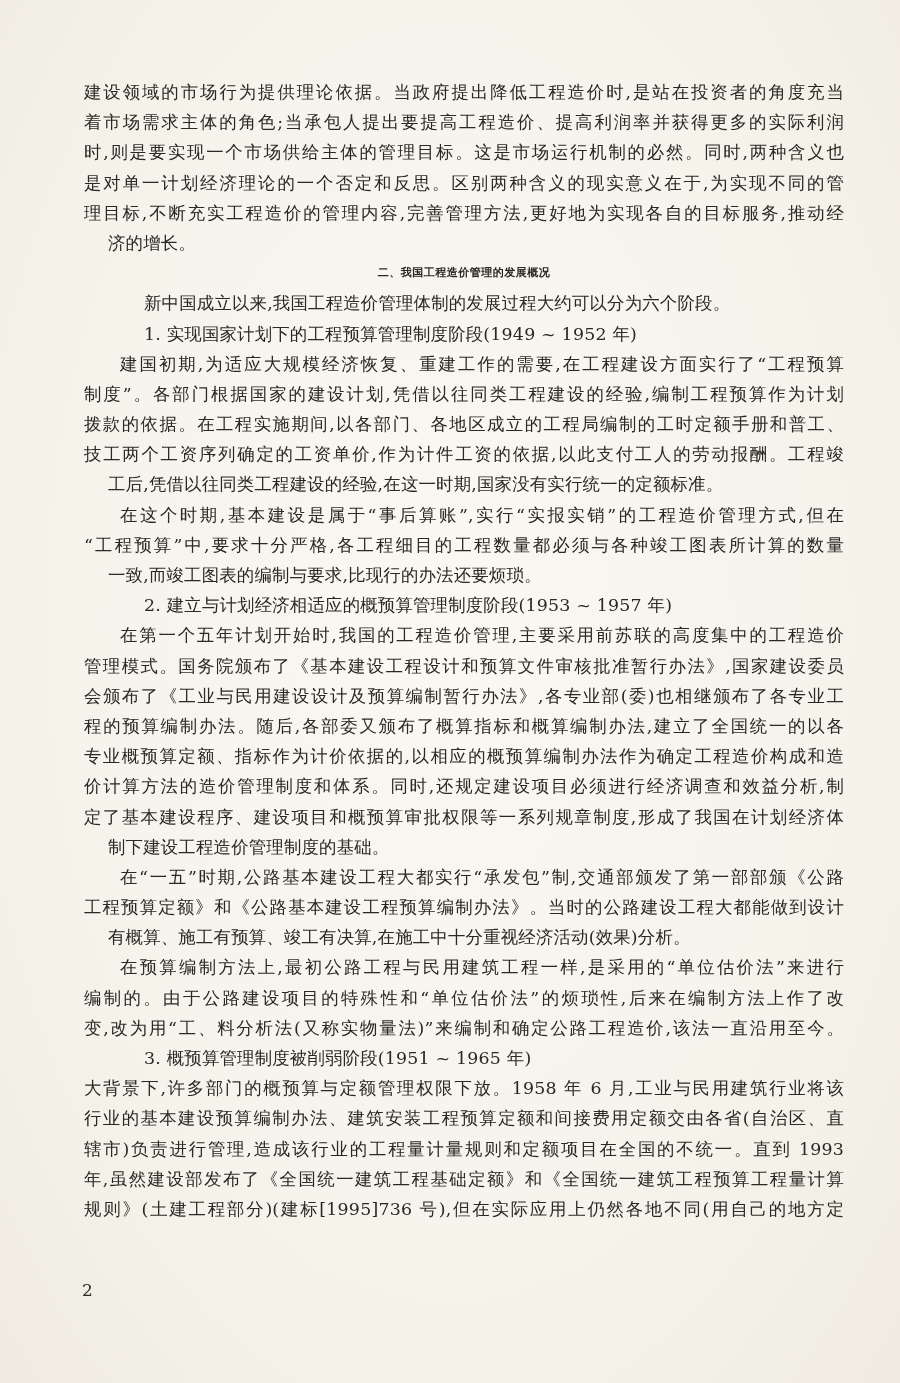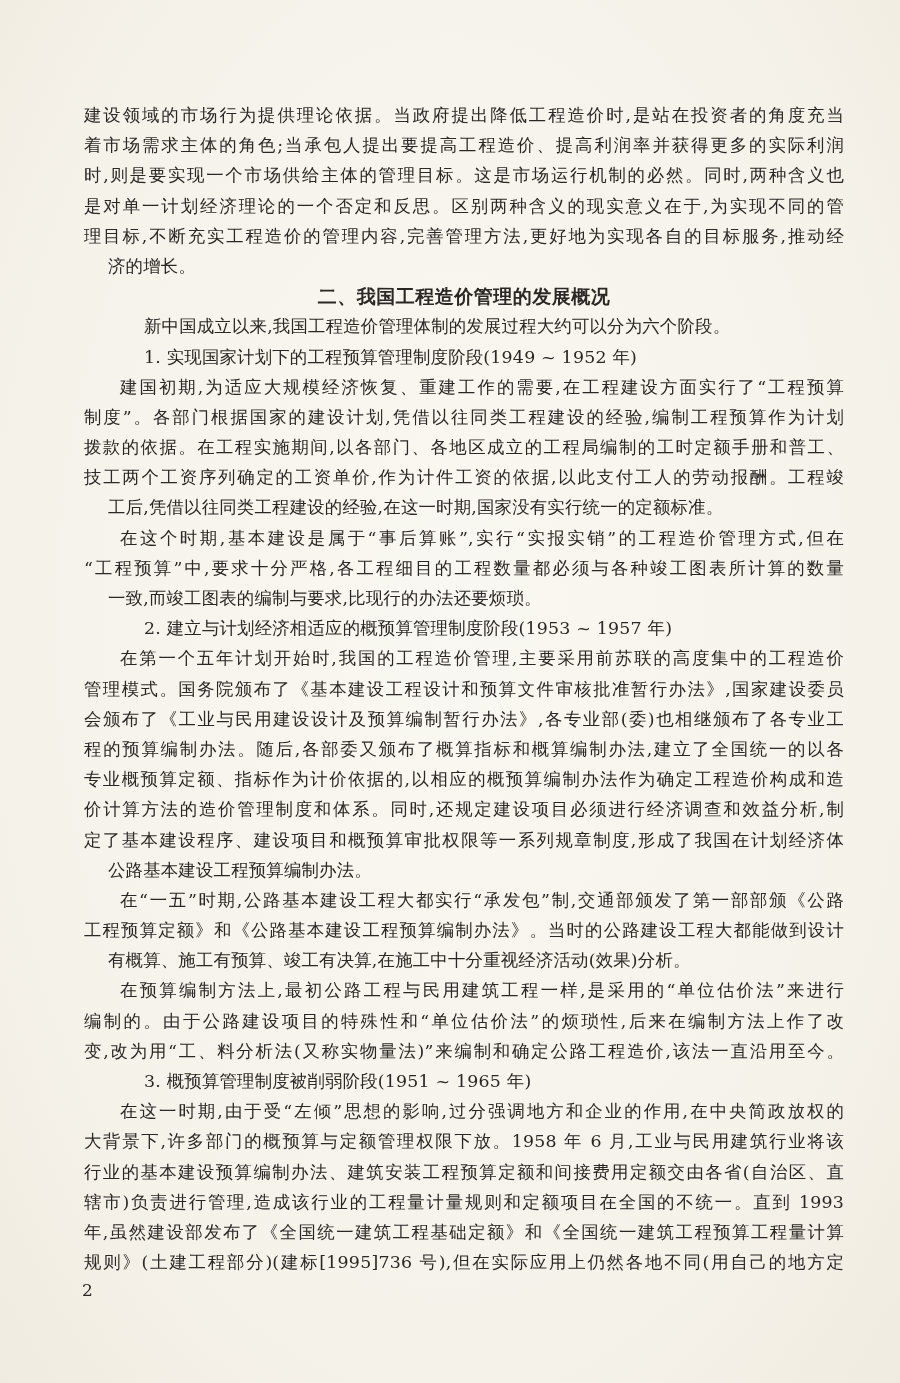--- a/index.html
+++ b/index.html
@@ -8,35 +8,35 @@
       background: #f7f4ec;
       font-family: "DejaVu Serif", "Liberation Serif", serif;
       color: #2b2724;
       position: relative;
     }
     .page {
       position: absolute; left: 0; top: 0; width: 900px; height: 1383px;
       background: radial-gradient(ellipse at 50% 45%, #faf8f2 0%, #f5f2ea 70%, #efebe0 100%);
     }
     .text-block {
-      position: absolute; left: 84px; top: 100px; width: 760px;
+      position: absolute; left: 84px; top: 77px; width: 760px;
       font-size: 17.4px; line-height: 30.2px;
       letter-spacing: 0.2px;
     }
     .line {
       display: block; white-space: nowrap; overflow: hidden;
       text-align: justify; text-align-last: justify;
       height: 30.2px;
     }
     .line.last { text-align-last: left; margin-left: 24px; }
     .line.indent { padding-left: 36px; }
     .heading {
       display: block; text-align: center; text-align-last: center;
       font-family: "DejaVu Sans", "Liberation Sans", sans-serif;
-      font-weight: bold; font-size: 19px; height: 30.2px;
+      font-weight: bold; font-size: 11px; height: 30.2px;
       letter-spacing: 0.5px;
     }
     .page-number {
       position: absolute; left: 82px; top: 1280px;
       font-size: 17px; color: #2b2724;
     }
   </style>
 </head>
 <body>
 
@@ -60,29 +60,28 @@
       <span class="line">“工程预算”中,要求十分严格,各工程细目的工程数量都必须与各种竣工图表所计算的数量</span>
       <span class="line last">一致,而竣工图表的编制与要求,比现行的办法还要烦琐。</span>
       <span class="line indent last">2. 建立与计划经济相适应的概预算管理制度阶段(1953 ~ 1957 年)</span>
       <span class="line indent">在第一个五年计划开始时,我国的工程造价管理,主要采用前苏联的高度集中的工程造价</span>
       <span class="line">管理模式。国务院颁布了《基本建设工程设计和预算文件审核批准暂行办法》,国家建设委员</span>
       <span class="line">会颁布了《工业与民用建设设计及预算编制暂行办法》,各专业部(委)也相继颁布了各专业工</span>
       <span class="line">程的预算编制办法。随后,各部委又颁布了概算指标和概算编制办法,建立了全国统一的以各</span>
       <span class="line">专业概预算定额、指标作为计价依据的,以相应的概预算编制办法作为确定工程造价构成和造</span>
       <span class="line">价计算方法的造价管理制度和体系。同时,还规定建设项目必须进行经济调查和效益分析,制</span>
       <span class="line">定了基本建设程序、建设项目和概预算审批权限等一系列规章制度,形成了我国在计划经济体</span>
-      <span class="line last">公路基本建设工程预算编制办法。</span>
+      <span class="line last">制下建设工程造价管理制度的基础。</span>
       <span class="line indent">在“一五”时期,公路基本建设工程大都实行“承发包”制,交通部颁发了第一部部颁《公路</span>
       <span class="line">工程预算定额》和《公路基本建设工程预算编制办法》。当时的公路建设工程大都能做到设计</span>
       <span class="line last">有概算、施工有预算、竣工有决算,在施工中十分重视经济活动(效果)分析。</span>
       <span class="line indent">在预算编制方法上,最初公路工程与民用建筑工程一样,是采用的“单位估价法”来进行</span>
       <span class="line">编制的。由于公路建设项目的特殊性和“单位估价法”的烦琐性,后来在编制方法上作了改</span>
       <span class="line">变,改为用“工、料分析法(又称实物量法)”来编制和确定公路工程造价,该法一直沿用至今。</span>
       <span class="line indent last">3. 概预算管理制度被削弱阶段(1951 ~ 1965 年)</span>
-      <span class="line indent">在这一时期,由于受“左倾”思想的影响,过分强调地方和企业的作用,在中央简政放权的</span>
       <span class="line">大背景下,许多部门的概预算与定额管理权限下放。1958 年 6 月,工业与民用建筑行业将该</span>
       <span class="line">行业的基本建设预算编制办法、建筑安装工程预算定额和间接费用定额交由各省(自治区、直</span>
       <span class="line">辖市)负责进行管理,造成该行业的工程量计量规则和定额项目在全国的不统一。直到 1993</span>
       <span class="line">年,虽然建设部发布了《全国统一建筑工程基础定额》和《全国统一建筑工程预算工程量计算</span>
       <span class="line">规则》(土建工程部分)(建标[1995]736 号),但在实际应用上仍然各地不同(用自己的地方定</span>
     </div>
   <div class="page-number">2</div>
 </div>
 
 </body></html>

